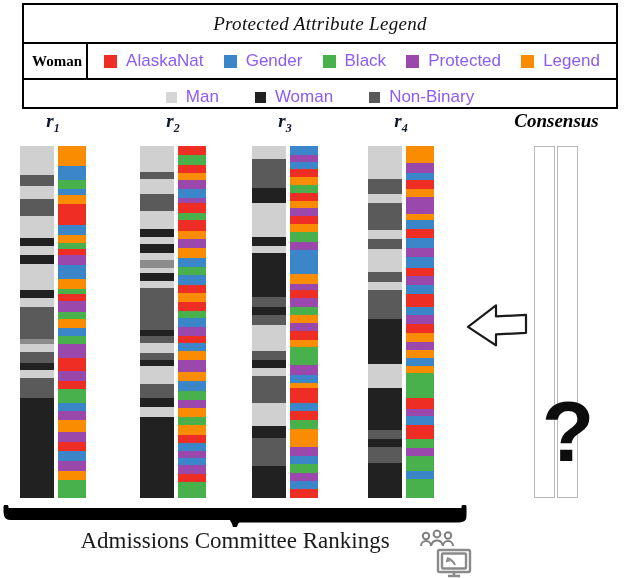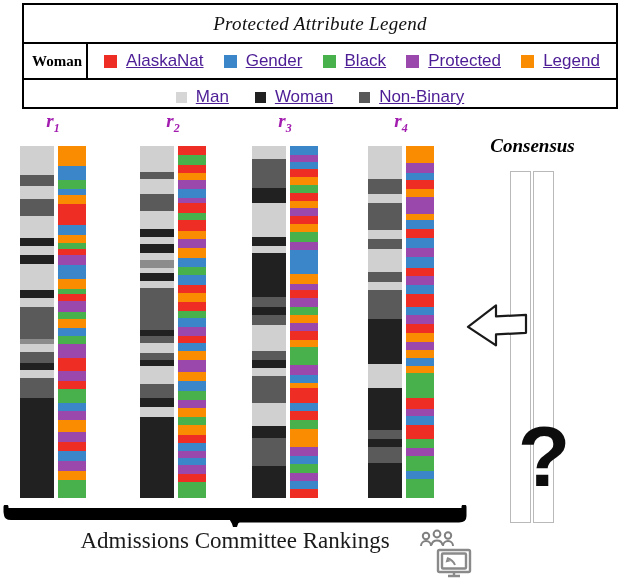--- a/index.html
+++ b/index.html
@@ -32,42 +32,42 @@
     font-weight:bold;font-size:15px;font-family:"Liberation Serif", serif;
     padding-left:8px;box-sizing:border-box;color:#000;
   }
   .race .legend-label-cell{width:64px;border-right:2px solid #000;}
   .gender .legend-label-cell{width:140px;border-right:2px solid #000;}
   .legend-items{
     flex:1;display:flex;align-items:center;
     font-family:"Liberation Sans", sans-serif;
   }
   .race .legend-items{justify-content:space-around;padding:0 6px;}
-  .gender .legend-items{justify-content:center;gap:26px;}
+  .gender .legend-items{justify-content:center;gap:36px;}
   .legend-item{display:flex;align-items:center;gap:9px;}
   .swatch{width:13px;height:13px;display:inline-block;}
   .gender .swatch{width:11px;height:11px;}
-  .legend-item-label{font-size:17px;color:#4c1d95;text-decoration:underline;}
+  .legend-item-label{font-size:17px;color:#8b5cf6;}
   .gender .legend-item-label{font-size:17px;}
 
   
   #rankings{position:absolute;left:0;top:110px;width:640px;height:400px;}
   .ranker{position:absolute;top:0;}
   .ranker-title{
     position:absolute;top:0;left:0;width:100%;
     text-align:center;font-style:italic;font-weight:bold;
-    font-size:19px;font-family:"Liberation Serif", serif;color:#a21caf;
+    font-size:19px;font-family:"Liberation Serif", serif;color:#0f172a;
   }
   .ranker-title .sub{font-size:12px;vertical-align:sub;font-style:italic;}
   .bars{position:absolute;top:36px;left:0;display:flex;gap:4px;}
   .bar{display:flex;flex-direction:column;}
   .seg{width:100%;}
 
   
-  #consensus{position:absolute;left:465px;top:110px;width:135px;height:400px;margin-top:25px;}
+  #consensus{position:absolute;left:489px;top:110px;width:135px;height:400px;}
   .consensus-title{
     position:absolute;top:0;left:0;width:100%;text-align:center;
     font-style:italic;font-weight:bold;font-size:19px;
     font-family:"Liberation Serif", serif;color:#000;
   }
   .consensus-bars{position:absolute;top:36px;left:45px;display:flex;gap:2px;}
   .consensus-bar{width:21px;height:352px;border:1.5px solid #b9b9b9;box-sizing:border-box;background:#fff;}
   .qmark{
     position:absolute;left:46px;top:278px;width:66px;text-align:center;
     font-family:"Liberation Sans", sans-serif;font-weight:bold;

